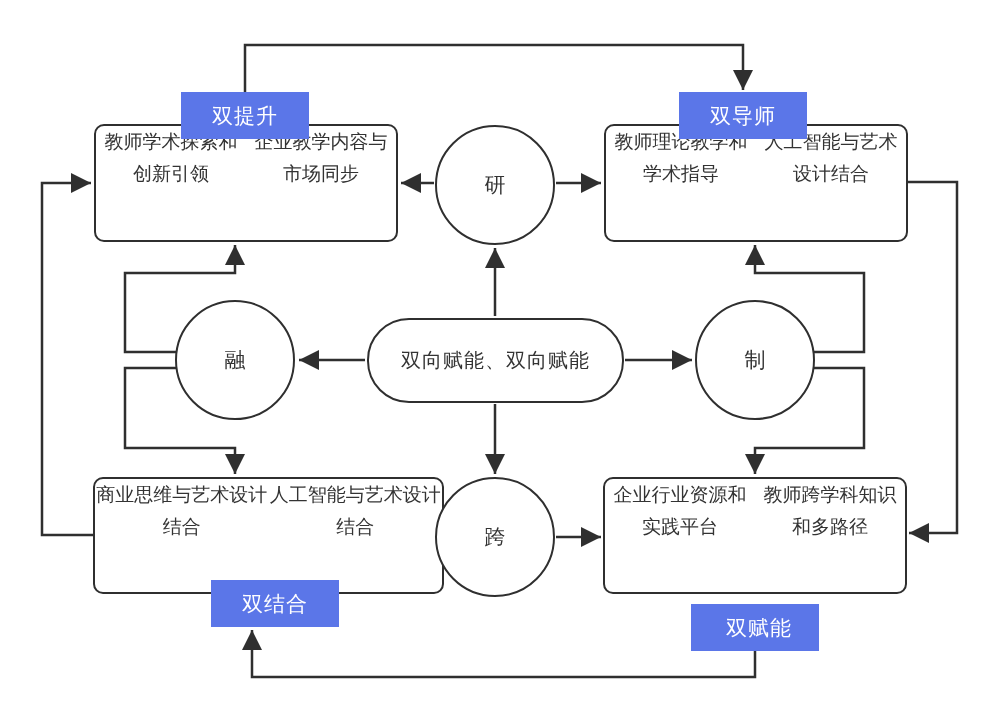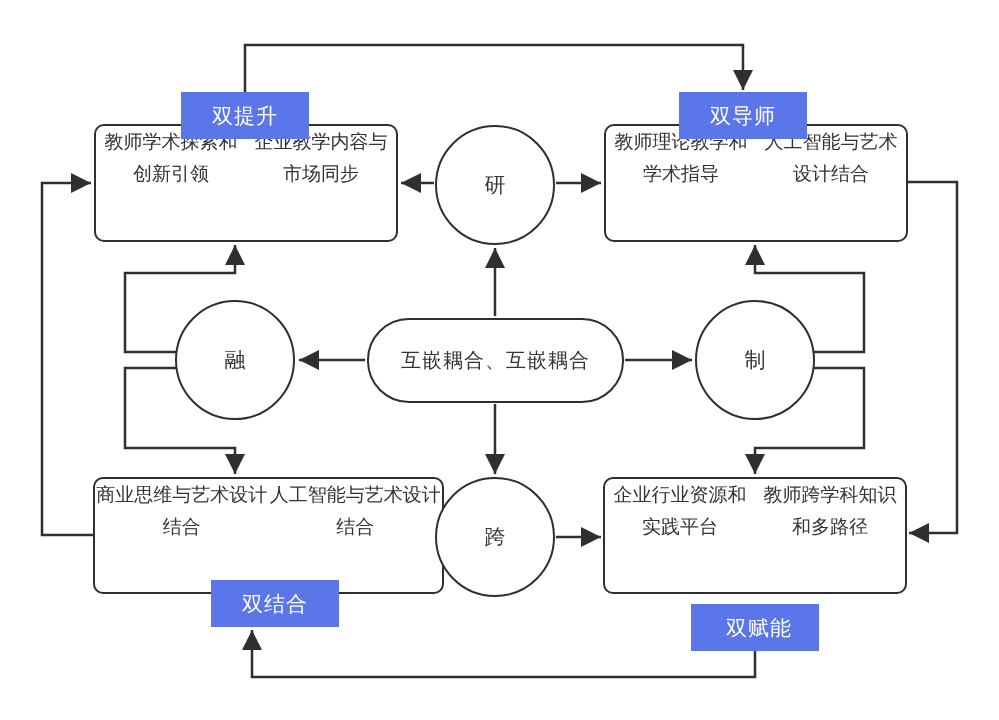--- a/index.html
+++ b/index.html
@@ -111,15 +111,15 @@
   <div class="badge badge-tl">双提升</div>
   <div class="badge badge-tr">双导师</div>
   <div class="badge badge-bl">双结合</div>
   <div class="badge badge-br">双赋能</div>
 
   <div class="circle circle-yan">研</div>
   <div class="circle circle-rong">融</div>
   <div class="circle circle-zhi">制</div>
   <div class="circle circle-kua">跨</div>
 
-  <div class="center-pill">互嵌耦合、互嵌耦合</div>
+  <div class="center-pill">双向赋能、双向赋能</div>
 
 </div>
 
 </body></html>

